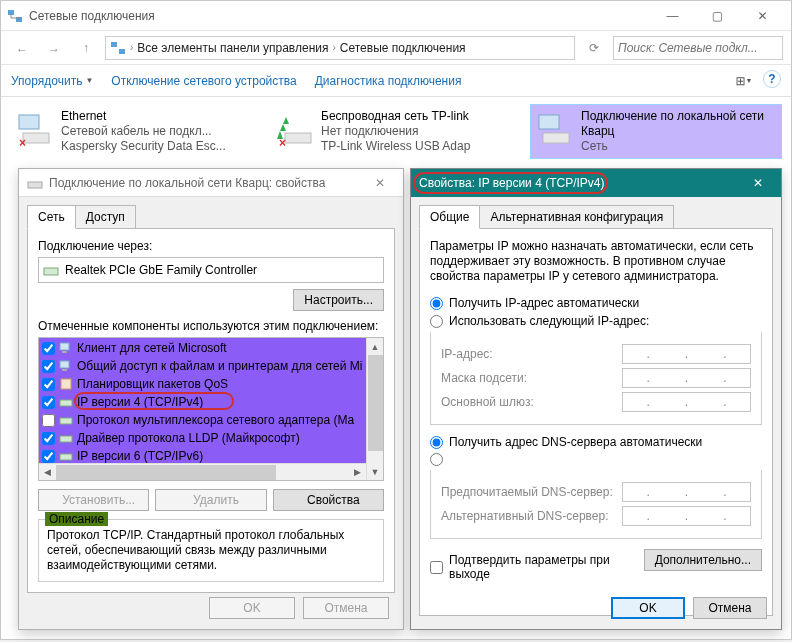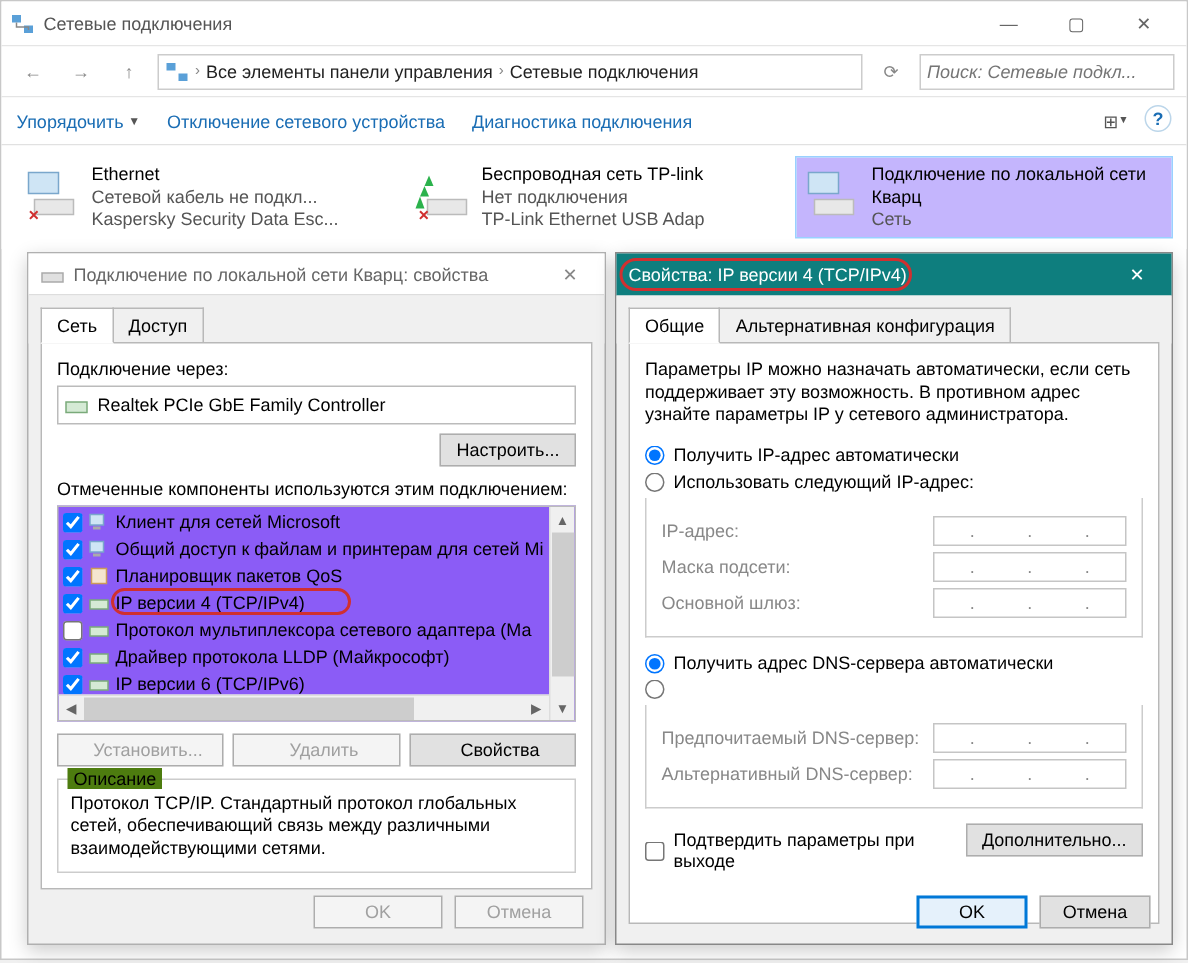--- a/index.html
+++ b/index.html
@@ -180,21 +180,21 @@
             <rect x="10" y="24" width="26" height="10" fill="#e8e8e8" stroke="#bbb"></rect>
             <path d="M2 30 L5 22 L8 30" fill="#2bb24c"></path>
             <path d="M5 22 L8 15 L11 22" fill="#2bb24c"></path>
             <path d="M8 15 L11 8 L14 15" fill="#2bb24c"></path>
             <text x="4" y="38" fill="#d03030" font-size="14" font-weight="bold">×</text>
           </svg>
         </div>
       <div class="text">
         <div class="cname">Беспроводная сеть TP-link</div>
         <div class="cstatus">Нет подключения</div>
-        <div class="cstatus">TP-Link Ethernet USB Adap</div>
+        <div class="cstatus">TP-Link Wireless USB Adap</div>
       </div>
     </div>
     <div class="conn selected">
       <div class="cicon">
           <svg width="40" height="40">
             <rect x="4" y="6" width="20" height="14" fill="#cfe5f5" stroke="#7aa7cc"></rect>
             <rect x="8" y="24" width="26" height="10" fill="#e8e8e8" stroke="#bbb"></rect>
           </svg>
         </div>
       <div class="text">
@@ -338,21 +338,21 @@
 <div class="ipdlg">
   <div class="iphdr">
     <span class="lbl"><span>Свойства: IP версии 4 (TCP/IPv4)</span><span class="ell"></span></span>
     <span class="xbtn">✕</span>
   </div>
   <div class="tabs">
     <div class="tab active">Общие</div>
     <div class="tab">Альтернативная конфигурация</div>
   </div>
   <div class="tabbody" style="height:388px">
-    <div class="ipinfo">Параметры IP можно назначать автоматически, если сеть поддерживает эту возможность. В противном адрес узнайте параметры IP у сетевого администратора.</div>
+    <div class="ipinfo">Параметры IP можно назначать автоматически, если сеть поддерживает эту возможность. В противном случае свойства параметры IP у сетевого администратора.</div>
 
     <label class="radiolbl">
         <input type="radio" name="ipmode" checked="" style="">
         <span>Получить IP-адрес автоматически</span>
       </label>
     <label class="radiolbl">
         <input type="radio" name="ipmode" style="">
         <span>Использовать следующий IP-адрес:</span>
       </label>
     <div class="inset">

